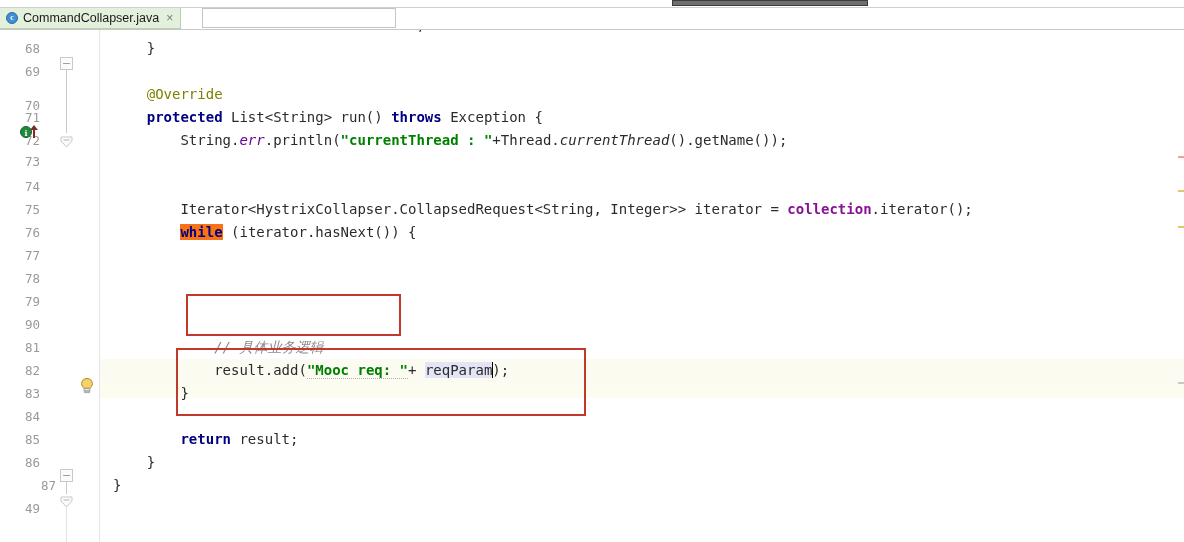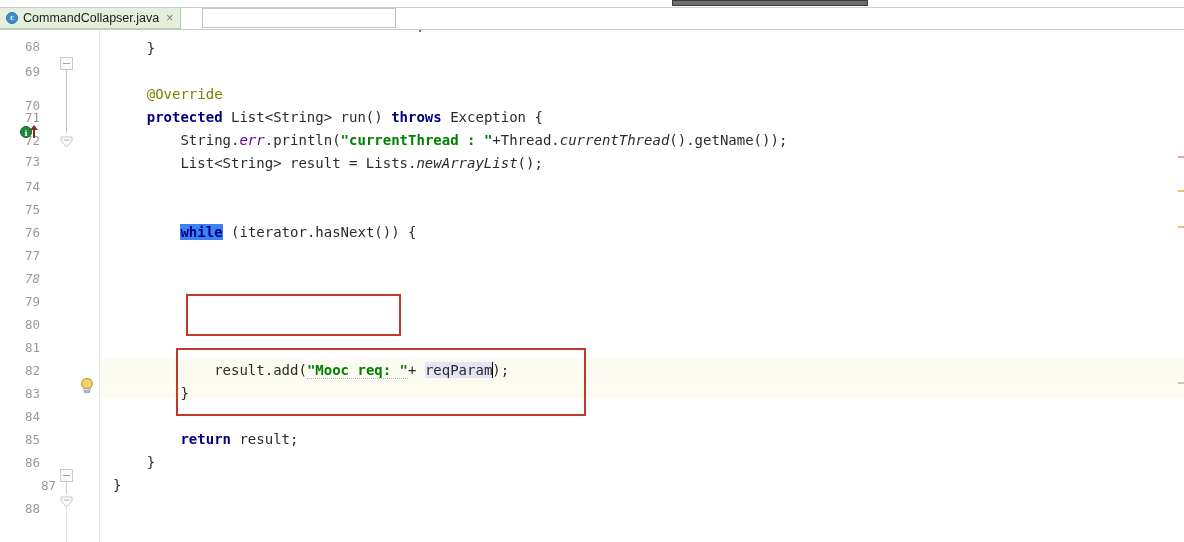--- a/index.html
+++ b/index.html
@@ -89,21 +89,21 @@
   }
 
   .kw       { color:#000080; font-weight:bold; }
   .anno     { color:#808000; }
   .str      { color:#008000; font-weight:bold; }
   .field    { color:#871094; font-weight:bold; }
   .stat     { color:#660099; font-style:italic; }
   .statm    { color:#2b2b2b; font-style:italic;text-align:center; }
   .cmt      { color:#8c8c8c; font-style:italic; }
   .plain    { color:#2b2b2b; }
-  .kwhl     { background:#3b82f6; color:#000080; font-weight:bold; }
+  .kwhl     { background:#f97316; color:#000080; font-weight:bold; }
   .sel      { background:#e3e4f5; }
   .strwav   { border-bottom:1px dotted #b0b0b0; }
 
   
   .caret {
     display:inline-block; width:1px; height:16px; background:#000;
     vertical-align:-3px; margin:0 -0.5px;
   }
 
   
@@ -156,41 +156,41 @@
   </div>
 
   <div class="editor">
 
     <div class="cur-band" style="top:345px;"></div>
 
     <div class="gutter">
       <div class="gutter-sep"></div>
 
       <div class="lnum" style="top:-16px;">67</div>
-      <div class="lnum" style="top:7px;font-family:Liberation Mono, monospace;">68</div>
+      <div class="lnum" style="top:7px;">68</div>
       <div class="lnum" style="top:30px;">69</div>
       <div class="lnum" style="top:53px;margin-top:11px;">70</div>
       <div class="lnum" style="top:76px;">71</div>
       <div class="lnum" style="top:99px;">72</div>
       <div class="lnum" style="top:120px;">73</div>
       <div class="lnum" style="top:145px;">74</div>
       <div class="lnum" style="top:168px;">75</div>
       <div class="lnum" style="top:191px;">76</div>
       <div class="lnum" style="top:214px;">77</div>
-      <div class="lnum" style="top:237px;font-style:italic;">78</div>
+      <div class="lnum" style="top:237px;">78</div>
       <div class="lnum" style="top:260px;">79</div>
-      <div class="lnum" style="top:283px;">80</div>
+      <div class="lnum" style="top:283px;">90</div>
       <div class="lnum" style="top:306px;">81</div>
       <div class="lnum" style="top:329px;">82</div>
       <div class="lnum" style="top:352px;">83</div>
       <div class="lnum" style="top:375px;">84</div>
       <div class="lnum" style="top:398px;">85</div>
       <div class="lnum" style="top:421px;">86</div>
       <div class="lnum" style="top:444px;margin-left:16px;">87</div>
-      <div class="lnum" style="top:467px;">88</div>
+      <div class="lnum" style="top:467px;">49</div>
 
       <div class="fold" style="top:27px;"></div>
       <div class="fold-line" style="top:40px; height:63px;"></div>
       <div class="fold-end" style="top:103px;">
         <svg width="13" height="12" viewBox="0 0 13 12">
           <path d="M1 1 L12 1 L12 5 L6.5 11 L1 5 Z" fill="#fbfbfb" stroke="#c9c9c9"></path>
           <path d="M3.5 4 H9.5" stroke="#b5b5b5" stroke-width="1"></path>
         </svg>
       </div>
 
@@ -227,33 +227,34 @@
     <div class="line" style="top:7px;"><span class="plain">    }</span></div>
 
     <div class="line" style="top:30px;"></div>
 
     <div class="line" style="top:53px;"><span class="plain">    </span><span class="anno">@Override</span></div>
 
     <div class="line" style="top:76px;"><span class="plain">    </span><span class="kw">protected</span><span class="plain"> List&lt;String&gt; run() </span><span class="kw">throws</span><span class="plain"> Exception {</span></div>
 
     <div class="line" style="top:99px;"><span class="plain">        String.</span><span class="stat">err</span><span class="plain">.println(</span><span class="str">"currentThread : "</span><span class="plain">+Thread.</span><span class="statm">currentThread</span><span class="plain">().getName());</span></div>
 
-    <div class="line" style="top:122px;"><span class="plain">        List&lt;String&gt; result = Lists.</span><span class="statm">newArrayList</span><span class="plain">();</span></div>
 
     <div class="line" style="top:145px;"></div>
 
+    <div class="line" style="top:168px;"><span class="plain">        Iterator&lt;HystrixCollapser.CollapsedRequest&lt;String, Integer&gt;&gt; iterator = </span><span class="field">collection</span><span class="plain">.iterator();</span></div>
 
     <div class="line" style="top:191px;"><span class="plain">        </span><span class="kwhl">while</span><span class="plain"> (iterator.hasNext()) {</span></div>
 
 
     <div class="line" style="top:237px;"></div>
 
 
     <div class="line" style="top:283px;"></div>
 
+    <div class="line" style="top:306px;"><span class="plain">            </span><span class="cmt">// 具体业务逻辑</span></div>
 
     <div class="line current" style="top:329px;"><span class="plain">            result.add(</span><span class="str strwav">"Mooc req: "</span><span class="plain">+ </span><span class="sel">reqParam</span><span class="caret"></span><span class="plain">);</span></div>
 
     <div class="line" style="top:352px;"><span class="plain">        }</span></div>
 
     <div class="line" style="top:375px;"></div>
 
     <div class="line" style="top:398px;"><span class="plain">        </span><span class="kw">return</span><span class="plain"> result;</span></div>
 
     <div class="line" style="top:421px;"><span class="plain">    }</span></div>

